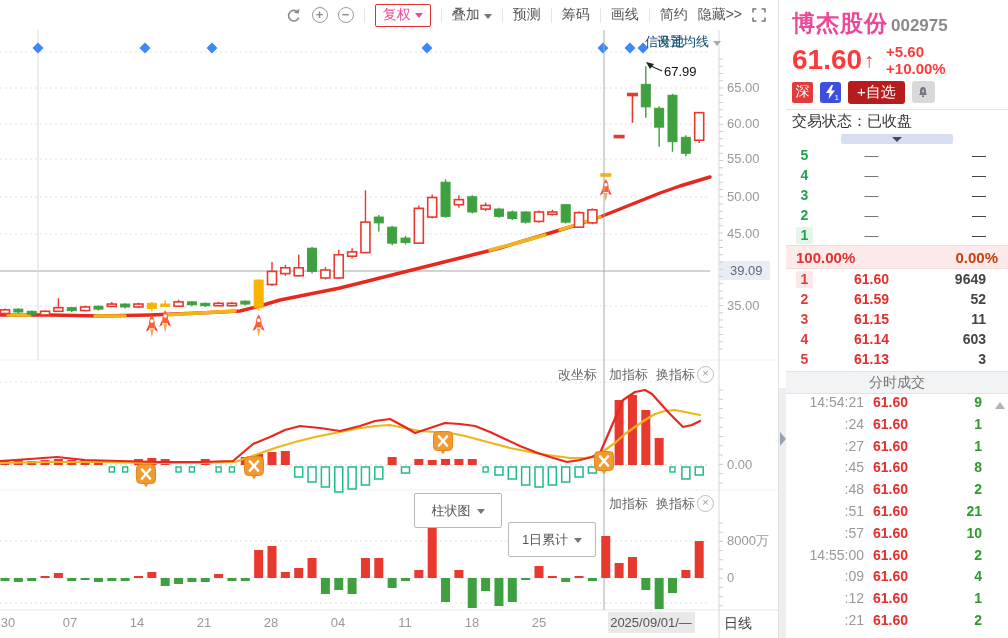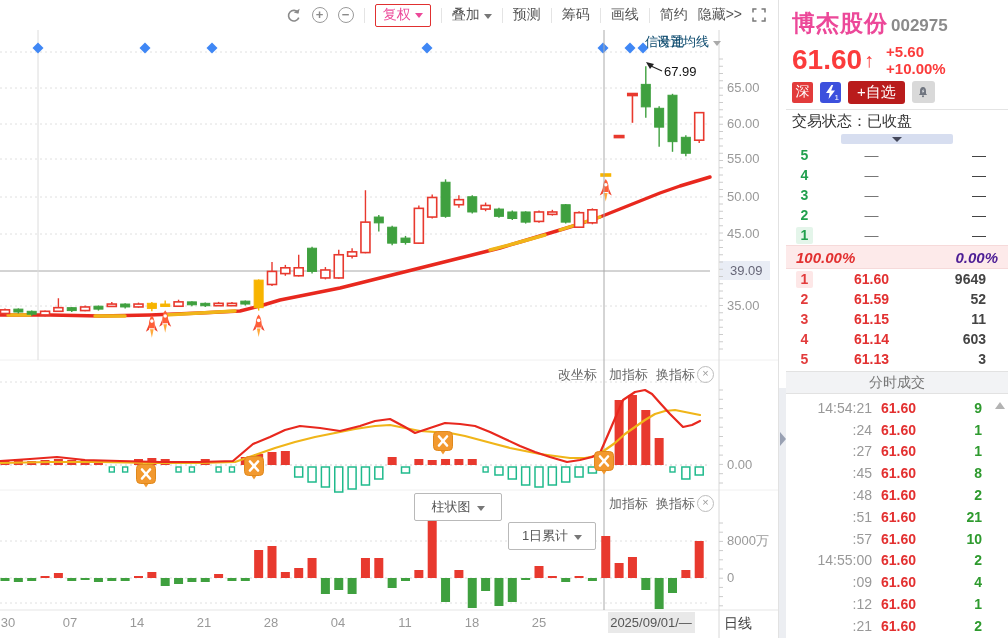--- a/index.html
+++ b/index.html
@@ -16,21 +16,21 @@
   .car{width:0;height:0;border-left:4px solid transparent;border-right:4px solid transparent;border-top:5px solid currentColor;margin-top:2px;}
   .car-gray{color:#777;}
   .cic{width:16px;height:16px;border:1.4px solid #9a9a9a;border-radius:50%;color:#8a8a8a;
        font-size:13px;line-height:14px;text-align:center;font-weight:bold;box-sizing:border-box;}
 
   
   .ov{position:absolute;z-index:5;font-size:13px;color:#666;display:flex;align-items:center;gap:4px;cursor:pointer;}
   .ov.dim{color:#0c4a6e;margin-left:37px;}
   .closeic{width:15px;height:15px;border:1px solid #bdbdbd;border-radius:50%;color:#9a9a9a;
            font-size:11px;line-height:13px;text-align:center;}
-  .selbox{border:1px solid #b9b9b9;border-radius:2px;height:28px;box-sizing:border-box;
+  .selbox{border:1px solid #b9b9b9;border-radius:2px;height:35px;box-sizing:border-box;
           display:flex;align-items:center;justify-content:center;gap:6px;font-size:13px;color:#555;background:#fff;}
 
   
   .strip{position:absolute;left:778px;top:0;width:8px;height:638px;background:#fff;border-left:1px solid #e2e2e2;z-index:4;}
   .strip .lower{position:absolute;left:0;top:388px;width:8px;height:250px;background:#eceef2;}
   .handle{position:absolute;left:1px;top:432px;width:0;height:0;
           border-top:7px solid transparent;border-bottom:7px solid transparent;border-left:6px solid #99a1b3;}
 
   
   .panel{position:absolute;left:786px;top:0;width:222px;height:638px;background:#fff;z-index:5;box-sizing:border-box;}
@@ -57,30 +57,30 @@
   .pill{width:112px;height:10px;background:#d7def0;border-radius:2px;margin:2px auto 1px;
         display:flex;align-items:center;justify-content:center;cursor:pointer;}
   .pill .c{width:0;height:0;border-left:5px solid transparent;border-right:5px solid transparent;border-top:5px solid #44485a;}
   .brow{height:20px;display:flex;align-items:center;padding:0 22px 0 10px;font-size:14px;font-weight:bold;}
   .brow .num{width:17px;height:17px;line-height:17px;text-align:center;border-radius:2px;}
   .brow .prc{flex:1;text-align:center;}
   .brow .vol{width:56px;text-align:right;color:#444;}
   .sellnum{color:#21a04e;} .buynum{color:#e23b3b;}
   .dash{color:#777;font-weight:normal;}
   .pctrow{height:22px;background:#fdeaea;border-top:1px solid #f6dada;border-bottom:1px solid #f6dada;
-          display:flex;align-items:center;justify-content:space-between;padding:0 10px;font-size:15px;font-weight:bold;font-style:italic;}
+          display:flex;align-items:center;justify-content:space-between;padding:0 10px;font-size:15px;font-weight:bold;}
   .tickhdr{height:21px;margin-top:2px;background:#f2f3f5;border-top:1px solid #e2e2e2;border-bottom:1px solid #e2e2e2;
            text-align:center;line-height:21px;font-size:14px;color:#777;}
-  .trow{height:21.8px;display:flex;align-items:flex-end;padding-left:24px;font-size:14px;}
+  .trow{height:21.8px;display:flex;align-items:flex-start;padding-left:16px;font-size:14px;}
   .trow .tm{width:62px;text-align:right;color:#999;}
   .trow .pr{margin-left:9px;width:48px;color:#e33030;font-weight:bold;}
   .trow .tv{flex:1;text-align:right;padding-right:26px;color:#2e9a2e;font-weight:bold;}
   .scrollarr{position:absolute;right:3px;top:402px;width:0;height:0;
              border-left:5px solid transparent;border-right:5px solid transparent;border-bottom:7px solid #b3b3b3;}
-  .red{color:#e23030;} .grn{color:#4c1d95;}
+  .red{color:#e23030;} .grn{color:#c2410c;}
 </style>
 </head>
 <body>
 
 <svg id="cv" width="778" height="638">
     <line x1="0" y1="360" x2="778" y2="360" stroke="#f0f0f0" stroke-width="1"></line>
     <line x1="0" y1="490" x2="778" y2="490" stroke="#f0f0f0" stroke-width="1"></line>
     <line x1="0" y1="610" x2="778" y2="610" stroke="#e5e5e5" stroke-width="1"></line>
     <line x1="719" y1="30" x2="719" y2="638" stroke="#d8d8d8" stroke-width="1"></line>
     <g>

